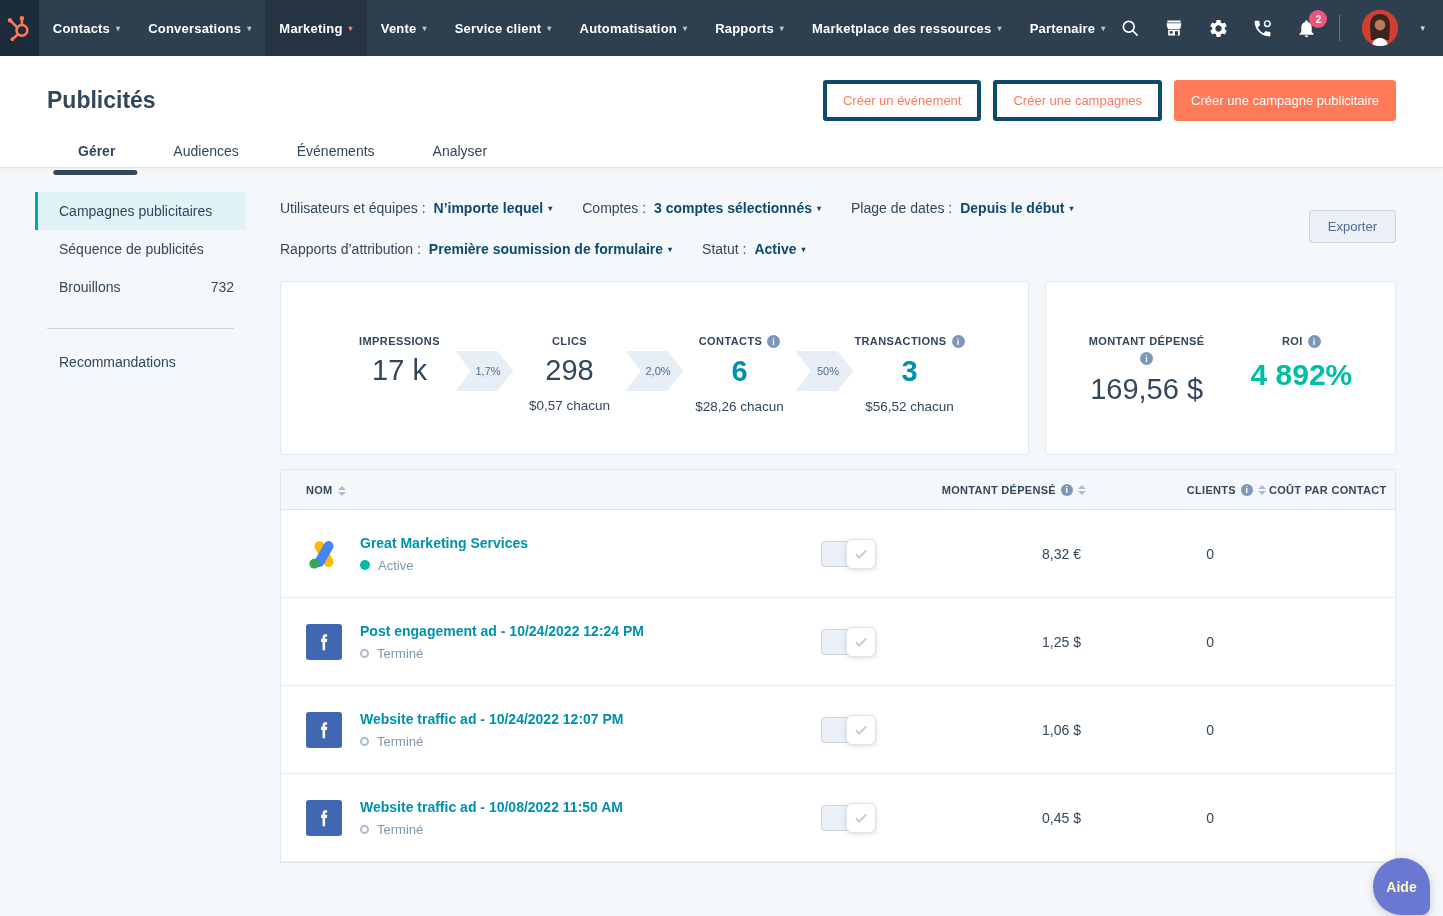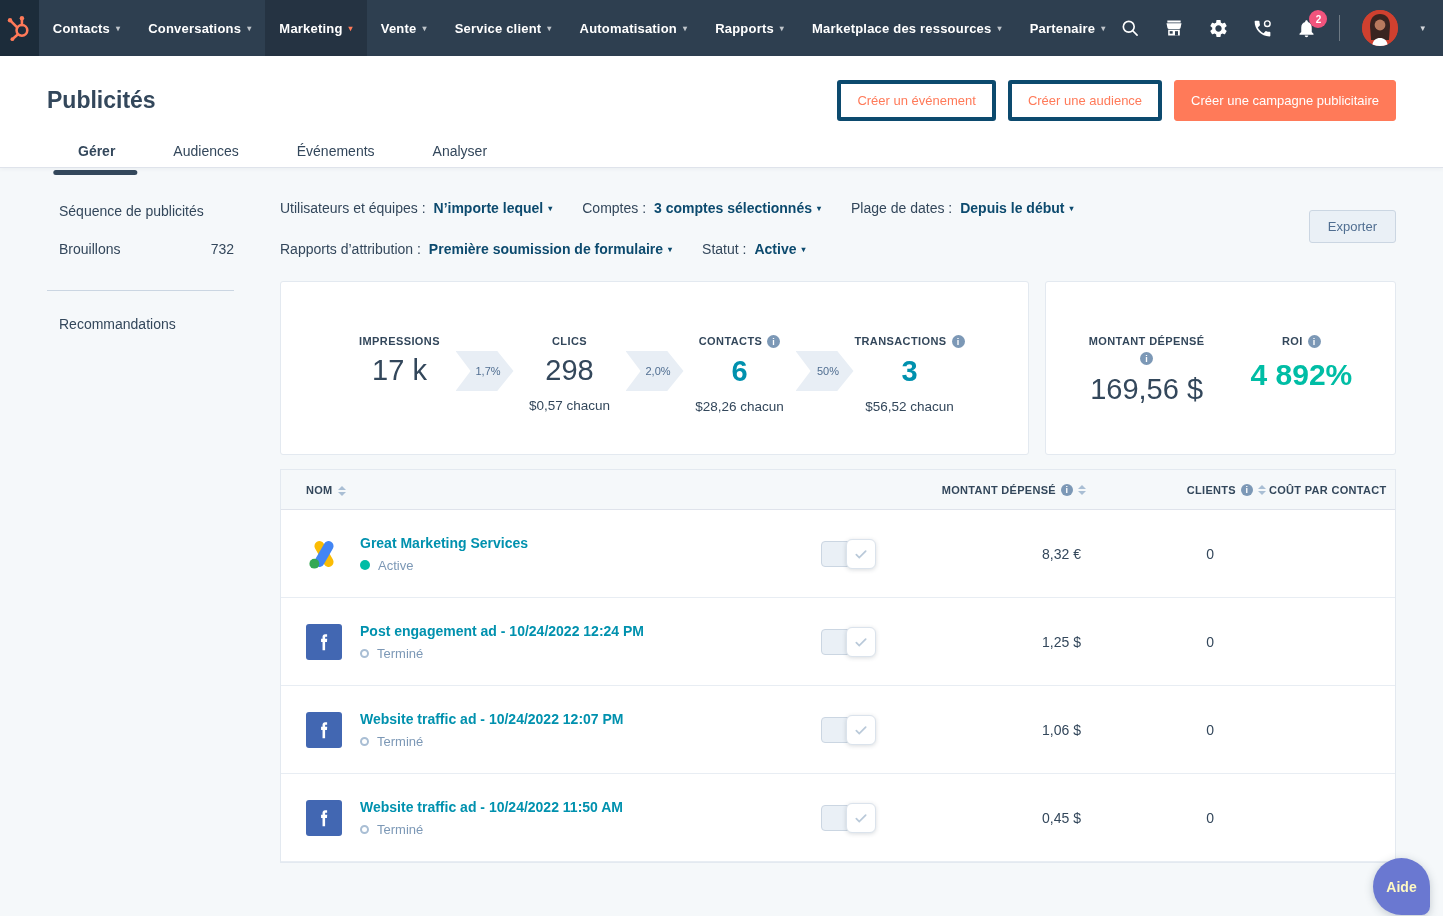--- a/index.html
+++ b/index.html
@@ -226,34 +226,37 @@
     </span>
     <span class="avatar-caret">▾</span>
   </div>
 </header>
 
 <section class="page-header">
   <div class="header-top">
     <h1 class="page-title">Publicités</h1>
     <div class="header-buttons">
       <button class="btn outline">Créer un événement</button>
-      <button class="btn outline">Créer une audience</button>
+      <button class="btn outline">Créer une campagnes</button>
       <button class="btn solid">Créer une campagne publicitaire</button>
     </div>
   </div>
   <div class="tabs">
     <div class="tab active">Gérer</div>
     <div class="tab">Audiences</div>
     <div class="tab">Événements</div>
     <div class="tab">Analyser</div>
   </div>
 </section>
 
 <div class="content">
   <aside class="sidebar">
+    <div class="side-item active">
+      <span>Campagnes publicitaires</span>
+    </div>
     <div class="side-item">
       <span>Séquence de publicités</span>
     </div>
     <div class="side-item">
       <span>Brouillons</span>
       <span class="side-count">732</span>
     </div>
     <hr class="side-divider">
     <div class="side-item">
       <span>Recommandations</span>
@@ -481,21 +484,21 @@
         </div>
 
         <div class="trow">
           <div class="cell-name">
             <span class="net-icon fb-icon">
               <svg width="22" height="22" viewBox="0 0 24 24" fill="#fff">
                   <path d="M15.5 8.5h-2.3V7.1c0-.6.4-.7.7-.7h1.5V3.6h-2.1c-2.3 0-2.9 1.7-2.9 2.9v2H8.8V12h1.6v9h2.8v-9h2z"></path>
                 </svg>
             </span>
             <div>
-              <div class="row-title">Website traffic ad - 10/24/2022 11:50 AM</div>
+              <div class="row-title">Website traffic ad - 10/08/2022 11:50 AM</div>
               <div class="row-status">
                 <span class="dot done"></span>
                 <span>Terminé</span>
               </div>
             </div>
           </div>
           <div class="toggle">
             <span class="knob">
               <svg width="14" height="14" viewBox="0 0 24 24" fill="none" stroke="#b9c9d9" stroke-width="3" stroke-linecap="round">
                   <path d="M4 13l5 5L20 7"></path>

